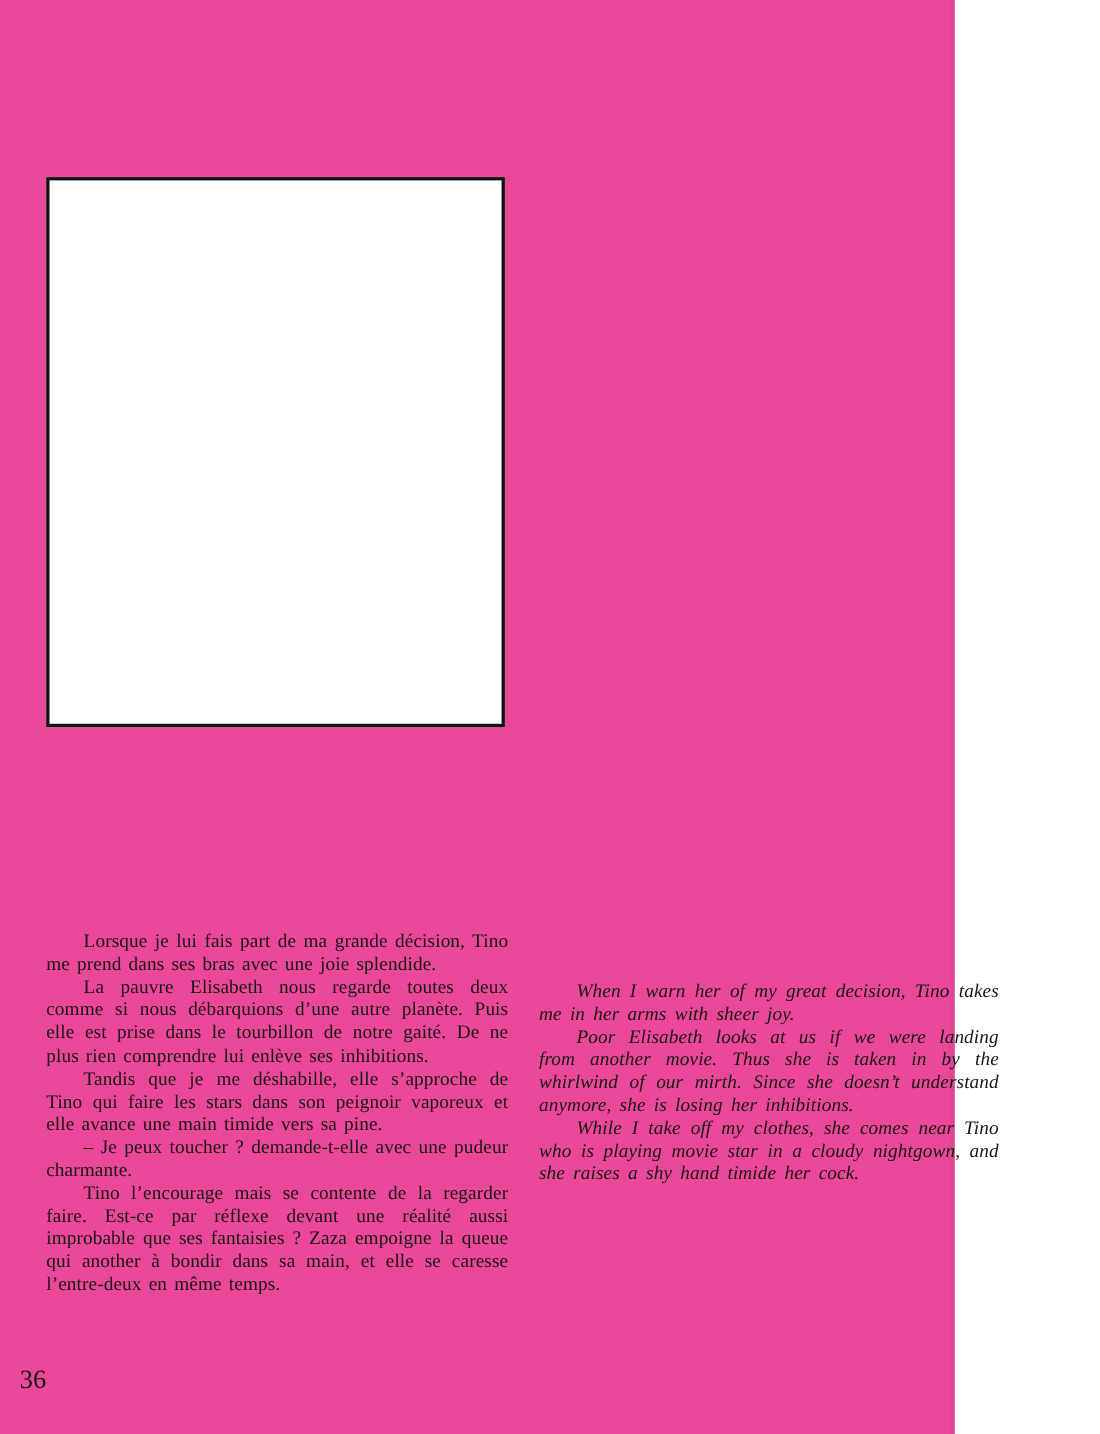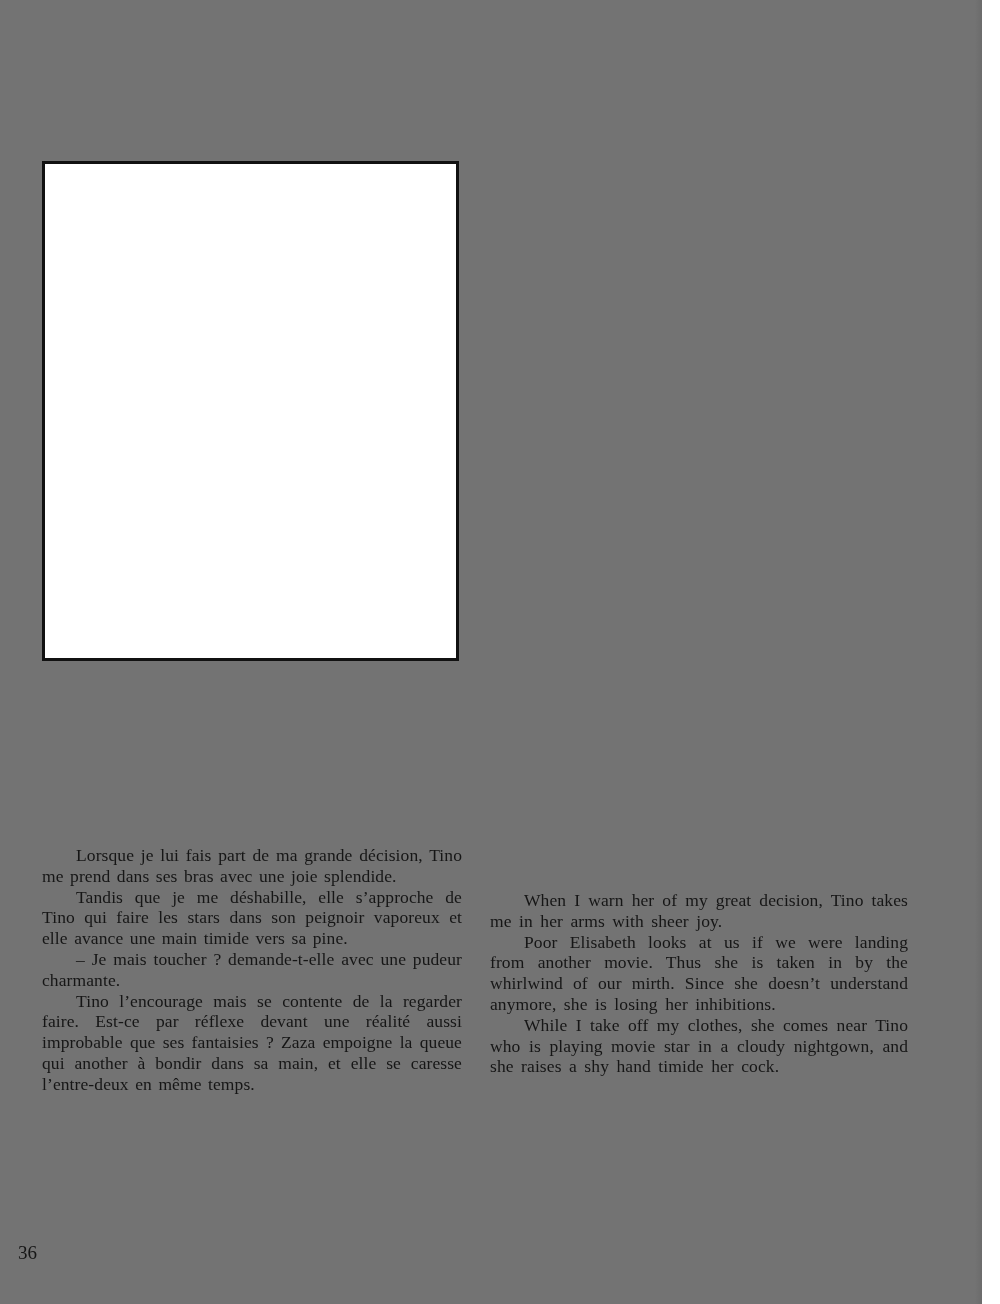--- a/index.html
+++ b/index.html
@@ -5,23 +5,23 @@
   html, body {
     margin: 0;
     padding: 0;
     width: 1000px;
     height: 1304px;
     background: #ffffff;
     overflow: hidden;
   }
   .page {
     position: relative;
-    width: 982px;
+    width: 868px;
     height: 1304px;
-    background: #737373;
+    background: #ec4899;
     color: #161616;
     font-family: "Liberation Serif", "DejaVu Serif", serif;
   }
   .scan-edge {
     position: absolute;
     right: 0;
     top: 0;
     width: 7px;
     height: 1304px;
     background: linear-gradient(to right, rgba(0,0,0,0), rgba(0,0,0,0.07));
@@ -50,45 +50,47 @@
     width: 420px;
     font-size: 17.5px;
     line-height: 20.8px;
     letter-spacing: 0.1px;
     word-spacing: 2px;
   }
   .col-en {
     left: 490px;
     top: 890px;
     width: 418px;
+    font-style: italic;
     font-size: 17.5px;
     line-height: 20.8px;
     letter-spacing: 0.1px;
     word-spacing: 3px;
   }
   .page-number {
     position: absolute;
     left: 18px;
     top: 1242px;
-    font-size: 19px;
+    font-size: 24px;
     font-family: "Liberation Serif", "DejaVu Serif", serif;
     color: #161616;
   }
 </style>
 </head>
 <body>
 
 <div class="page">
 
   <div class="illustration"></div>
 
   <div class="col col-fr">
     <p>Lorsque je lui fais part de ma grande décision, Tino me prend dans ses bras avec une joie splendide.</p>
+    <p>La pauvre Elisabeth nous regarde toutes deux comme si nous débarquions d’une autre planète. Puis elle est prise dans le tourbillon de notre gaité. De ne plus rien comprendre lui enlève ses inhibitions.</p>
     <p>Tandis que je me déshabille, elle s’approche de Tino qui faire les stars dans son peignoir vaporeux et elle avance une main timide vers sa pine.</p>
-    <p>– Je mais toucher ? demande-t-elle avec une pudeur charmante.</p>
+    <p>– Je peux toucher ? demande-t-elle avec une pudeur charmante.</p>
     <p>Tino l’encourage mais se contente de la regarder faire. Est-ce par réflexe devant une réalité aussi improbable que ses fantaisies ? Zaza empoigne la queue qui another à bondir dans sa main, et elle se caresse l’entre-deux en même temps.</p>
   </div>
 
   <div class="col col-en">
     <p>When I warn her of my great decision, Tino takes me in her arms with sheer joy.</p>
     <p>Poor Elisabeth looks at us if we were landing from another movie. Thus she is taken in by the whirlwind of our mirth. Since she doesn’t understand anymore, she is losing her inhibitions.</p>
     <p>While I take off my clothes, she comes near Tino who is playing movie star in a cloudy nightgown, and she raises a shy hand timide her cock.</p>
   </div>
 
   <div class="page-number">36</div>

